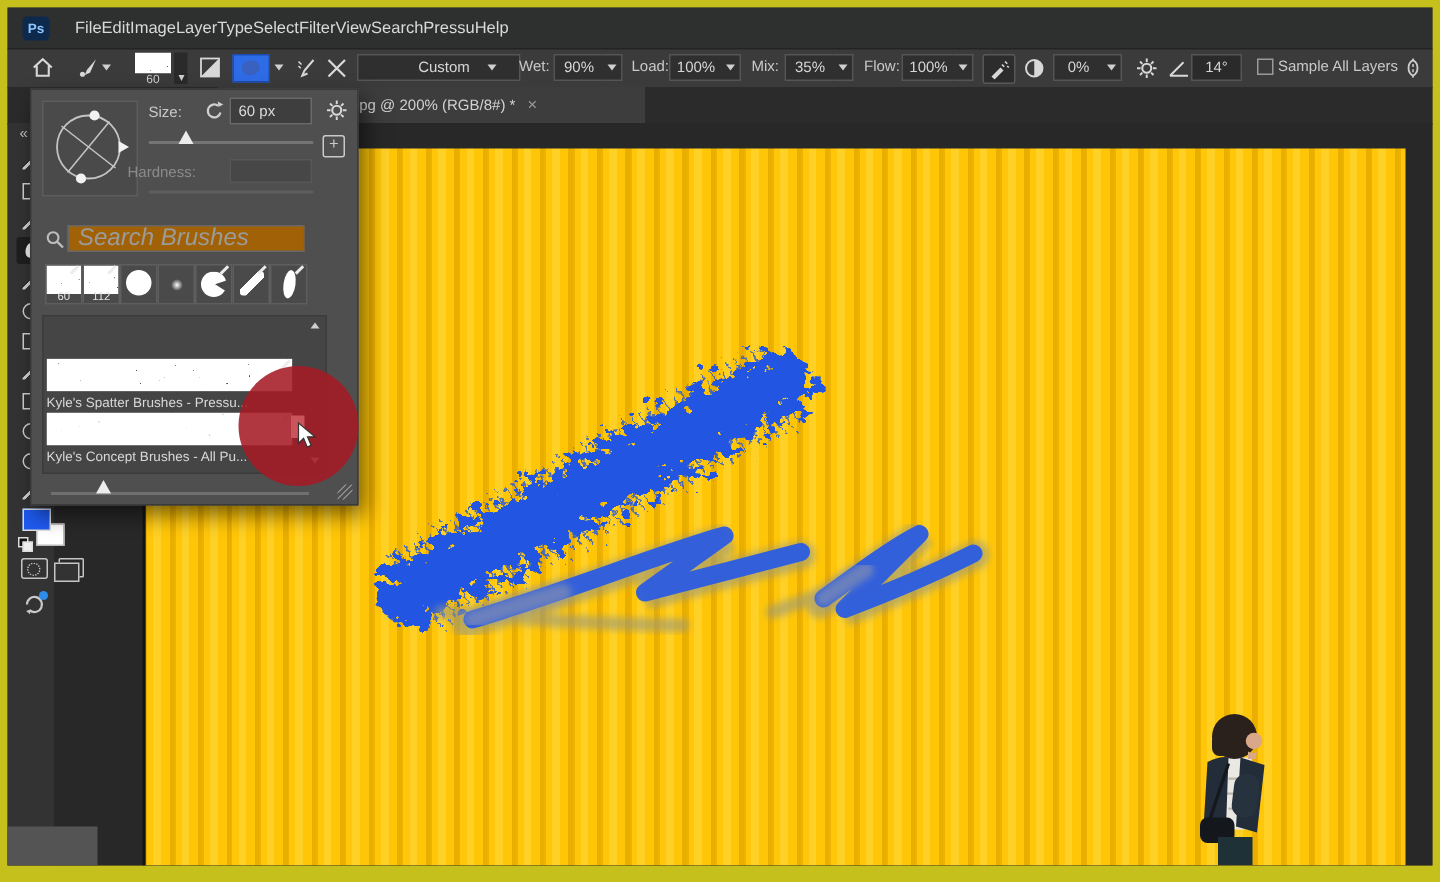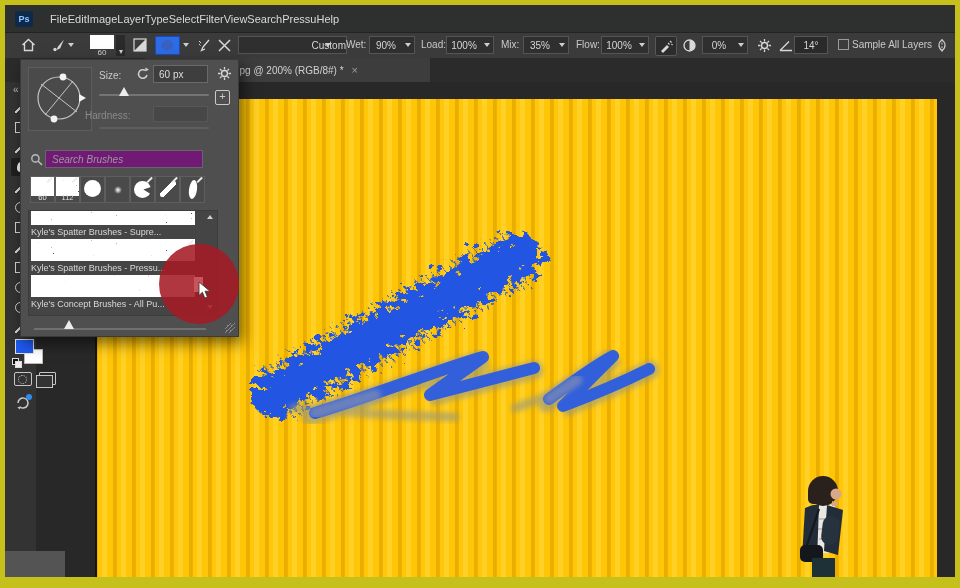--- a/index.html
+++ b/index.html
@@ -51,21 +51,21 @@
   
   .panel{left:15px;top:54px;width:219px;height:278px;background:#4f4f4f;border:1px solid #3a3a3a;box-shadow:4px 6px 14px rgba(0,0,0,.55);box-sizing:border-box;z-index:40;}
   .plabel{position:absolute;color:#c9c9c9;font-size:10px;}
   .pdisabled{color:#8b8b8b;}
   .pfield{position:absolute;background:#3e3e3e;border:1px solid #6a6a6a;color:#ddd;font-size:10px;font-family:"Liberation Sans",sans-serif;padding:0 5px;box-sizing:border-box;}
   .pfield:disabled{background:#474747;border-color:#575757;}
   .ptrack{position:absolute;height:2px;background:#757575;border-radius:1px;}
   .ptrack.dis{background:#5e5e5e;}
   .pthumb{position:absolute;width:0;height:0;border-left:5px solid transparent;border-right:5px solid transparent;border-bottom:9px solid #ececec;}
   .anglebox{position:absolute;left:7px;top:7px;width:62px;height:62px;background:#4a4a4a;border:1px solid #5d5d5d;}
-  .searchinput{position:absolute;background:#701a75;border:1px solid #666;color:#cfcfcf;font-size:10px;font-style:italic;padding:0 6px;box-sizing:border-box;font-family:"Liberation Sans",sans-serif;}
+  .searchinput{position:absolute;background:#a16207;border:1px solid #666;color:#cfcfcf;font-size:16px;font-style:italic;padding:0 6px;box-sizing:border-box;font-family:"Liberation Sans",sans-serif;}
   .searchinput::placeholder{color:#9b9b9b;}
   .thumbcell{position:absolute;top:116px;width:25px;height:27px;background:#4a4a4a;border:1px solid #5e5e5e;box-sizing:border-box;}
   .thumbcell .lab{position:absolute;left:0;right:0;bottom:0;text-align:center;color:#e3e3e3;font-size:7.5px;}
   .pencil{position:absolute;right:1px;top:2px;width:7px;height:1.6px;background:#ececec;transform:rotate(-45deg);}
   .hardround{position:absolute;left:3px;top:3px;width:17px;height:17px;background:#fff;border-radius:50%;}
   .softdot{position:absolute;left:8px;top:9px;width:8px;height:8px;border-radius:50%;background:radial-gradient(circle,#fff 0%,rgba(255,255,255,0) 70%);}
   .wedge{position:absolute;left:3px;top:4px;width:17px;height:17px;background:#fff;border-radius:50%;clip-path:polygon(0 0,100% 0,100% 35%,55% 50%,100% 78%,100% 100%,0 100%);}
   .angstroke{position:absolute;left:4px;top:4px;width:16px;height:16px;background:linear-gradient(135deg,transparent 38%,#fff 38%,#fff 62%,transparent 62%);border-radius:2px;}
   .flatoval{position:absolute;left:8px;top:3px;width:8px;height:19px;background:#fff;border-radius:50%;transform:rotate(8deg);}
   .blist{position:absolute;left:7px;top:150px;width:190px;height:106px;background:#454545;border:1px solid #3c3c3c;box-sizing:border-box;}
@@ -177,21 +177,21 @@
       <svg class="ic" width="15" height="15" viewBox="0 0 15 15">
             <path d="M12,2 L6,9 M6,9 l-1.5,3.5 3.5,-1.5" fill="none" stroke="#d8d8d8" stroke-width="1.3"></path>
             <path d="M2,3 l2,2 M2,6 l1.5,1.5" stroke="#d8d8d8" stroke-width="1"></path>
           </svg>
     </div>
     <div class="oicon" style="left:210px">
       <svg class="ic" width="15" height="15" viewBox="0 0 15 15">
             <path d="M2,2 L13,13 M13,2 L2,13" fill="none" stroke="#d8d8d8" stroke-width="1.5"></path>
           </svg>
     </div>
-    <div class="obox" style="left:233px;width:100px;justify-content:flex-end;padding-left:7px">
+    <div class="obox" style="left:233px;width:100px;justify-content:center;padding-left:7px">
           <span>Custom</span>
         </div>
     <div class="ab" style="left:320px;top:10px">
           <div class="car"></div>
         </div>
 
     <span class="olabel" style="left:341px">Wet:</span>
     <div class="obox" style="left:364px;width:32px">
           <span>90%</span>
         </div>
@@ -448,28 +448,20 @@
     <div class="thumbcell" style="left:134px">
           <div class="angstroke"></div>
           <div class="pencil"></div>
         </div>
     <div class="thumbcell" style="left:159px">
           <div class="flatoval"></div>
           <div class="pencil"></div>
         </div>
 
     <div class="blist">
-      <div class="brow" style="top:0">
-        <div class="prev" style="height:14px">
-              <svg class="ic" width="164" height="14">
-                <rect width="164" height="14" fill="#fff" filter="url(#speck)"></rect>
-              </svg>
-            </div>
-        <div class="bname">Kyle's Spatter Brushes - Supre...</div>
-      </div>
       <div class="brow" style="top:28px">
         <div class="prev" style="height:22px">
               <svg class="ic" width="164" height="22">
                 <rect width="164" height="22" fill="#fff" filter="url(#speck)"></rect>
               </svg>
               <div class="pencil" style="top:3px"></div>
             </div>
         <div class="bname">Kyle's Spatter Brushes - Pressu...</div>
       </div>
       <div class="brow" style="top:64px">

